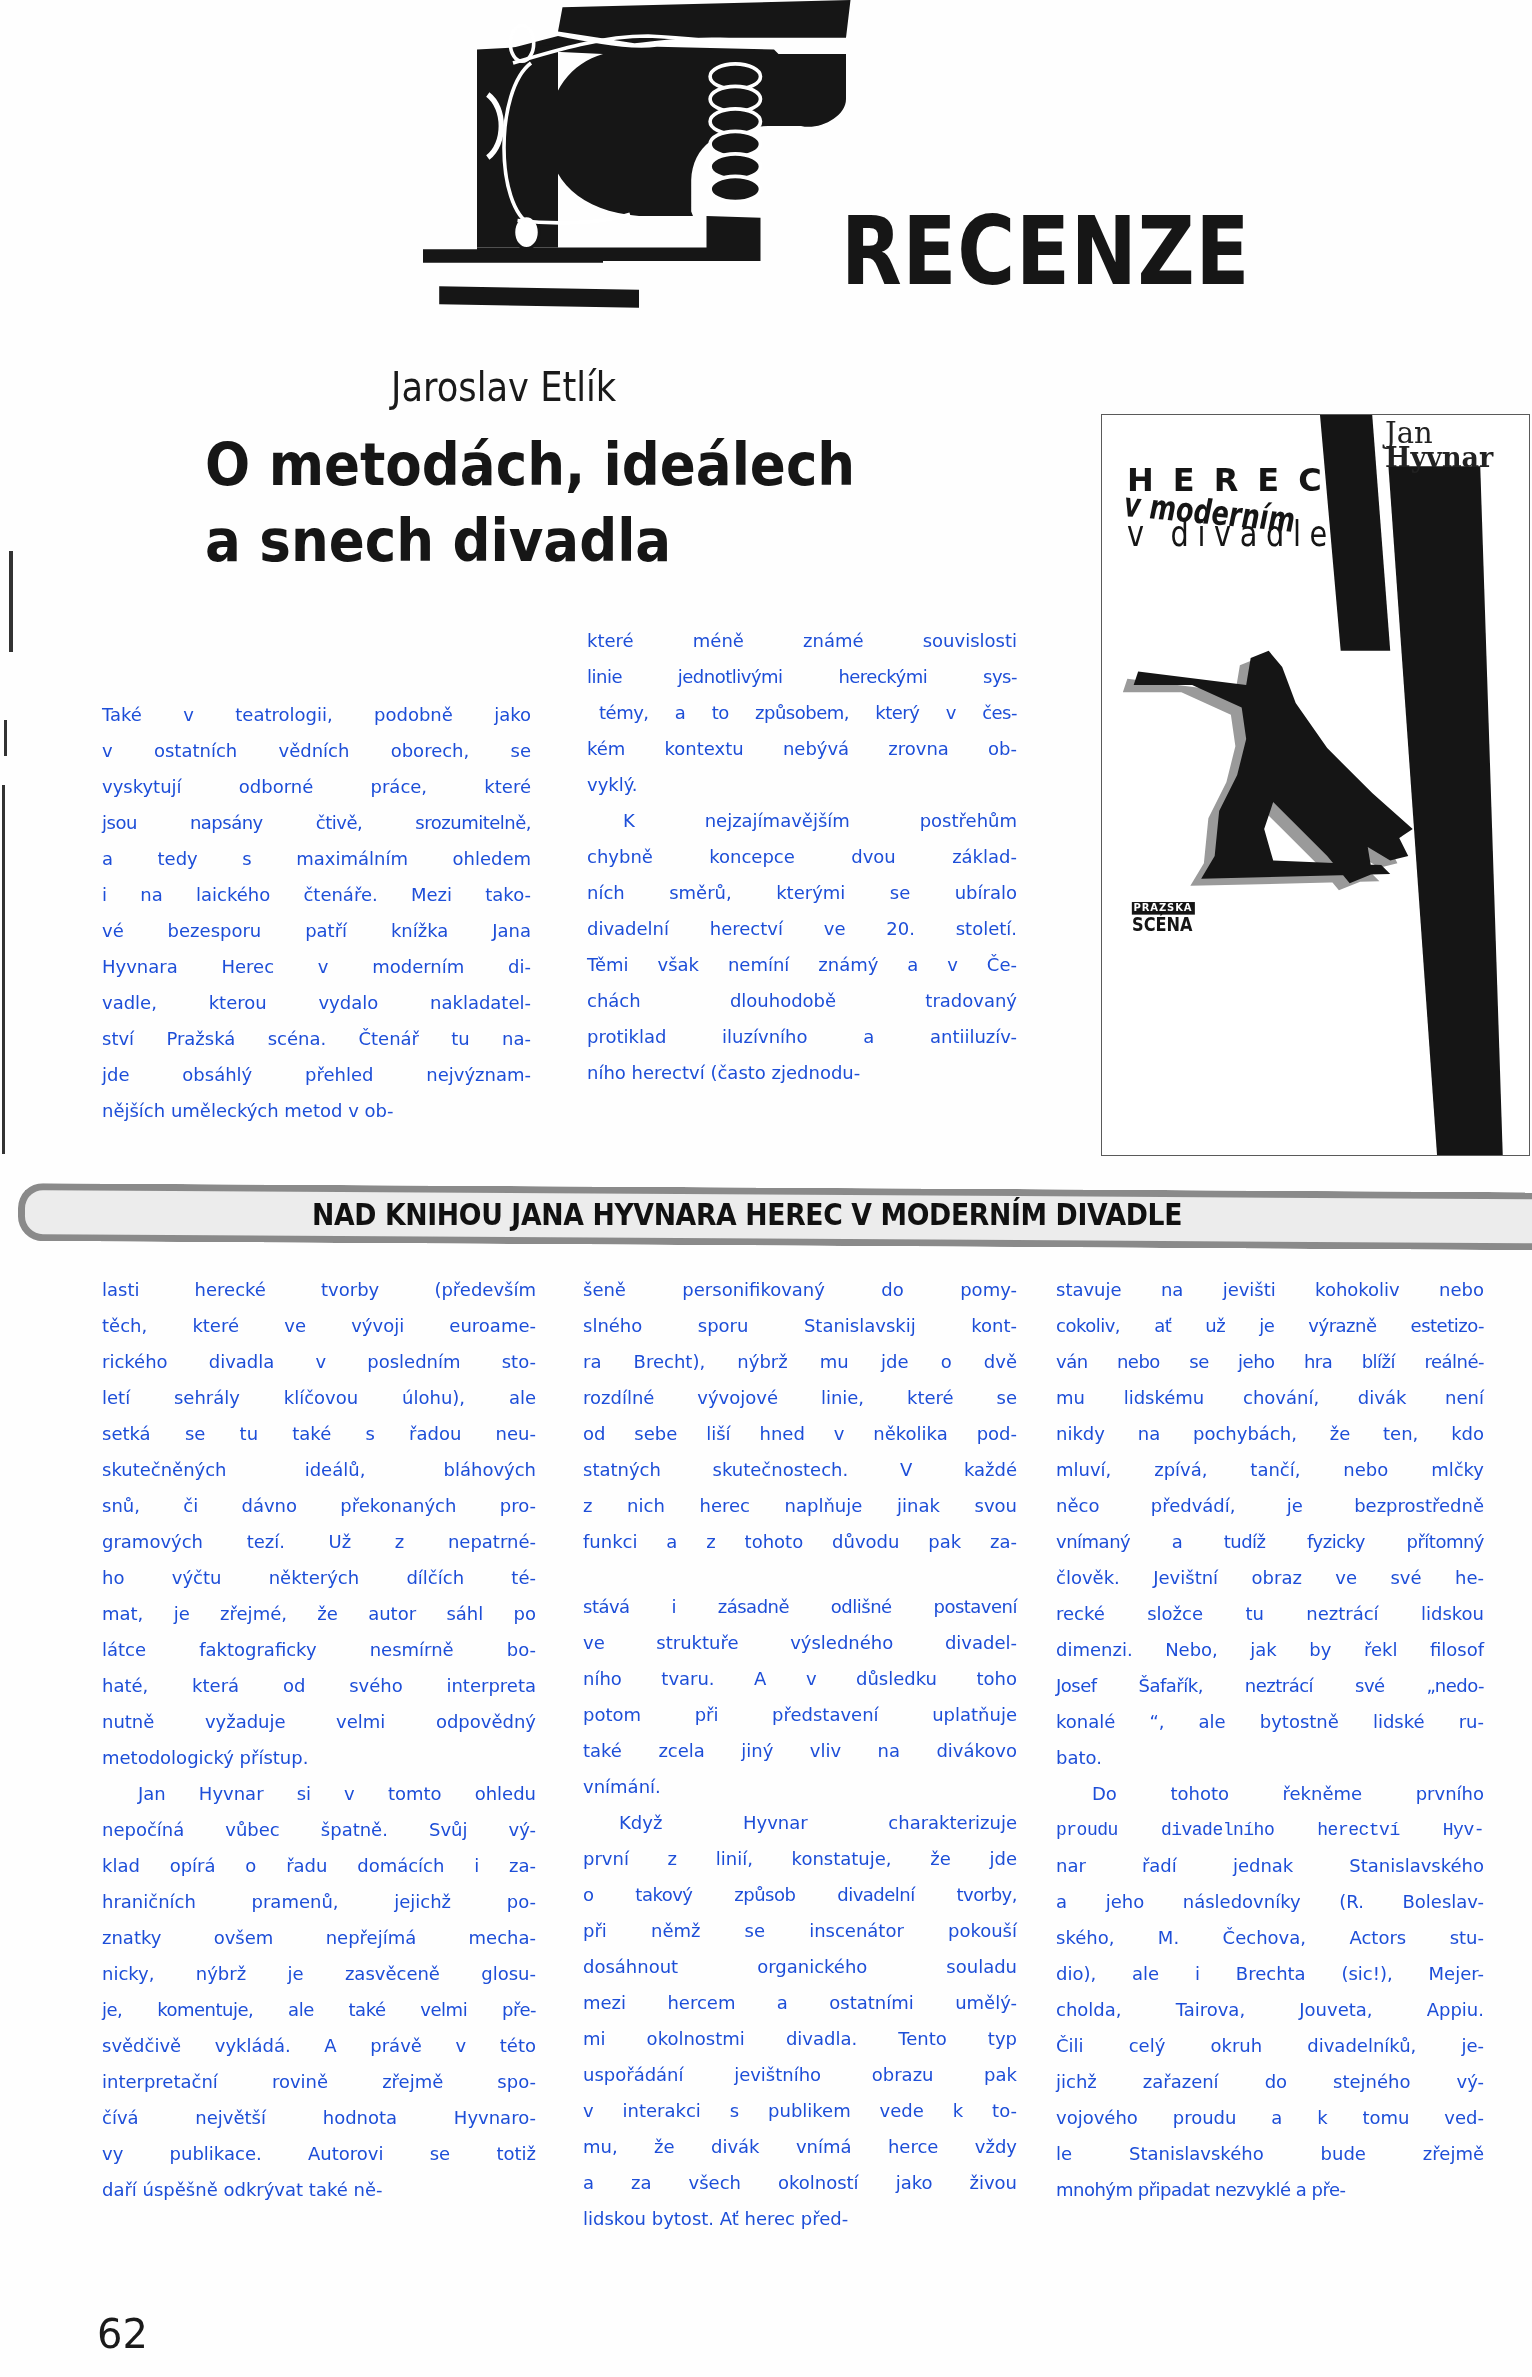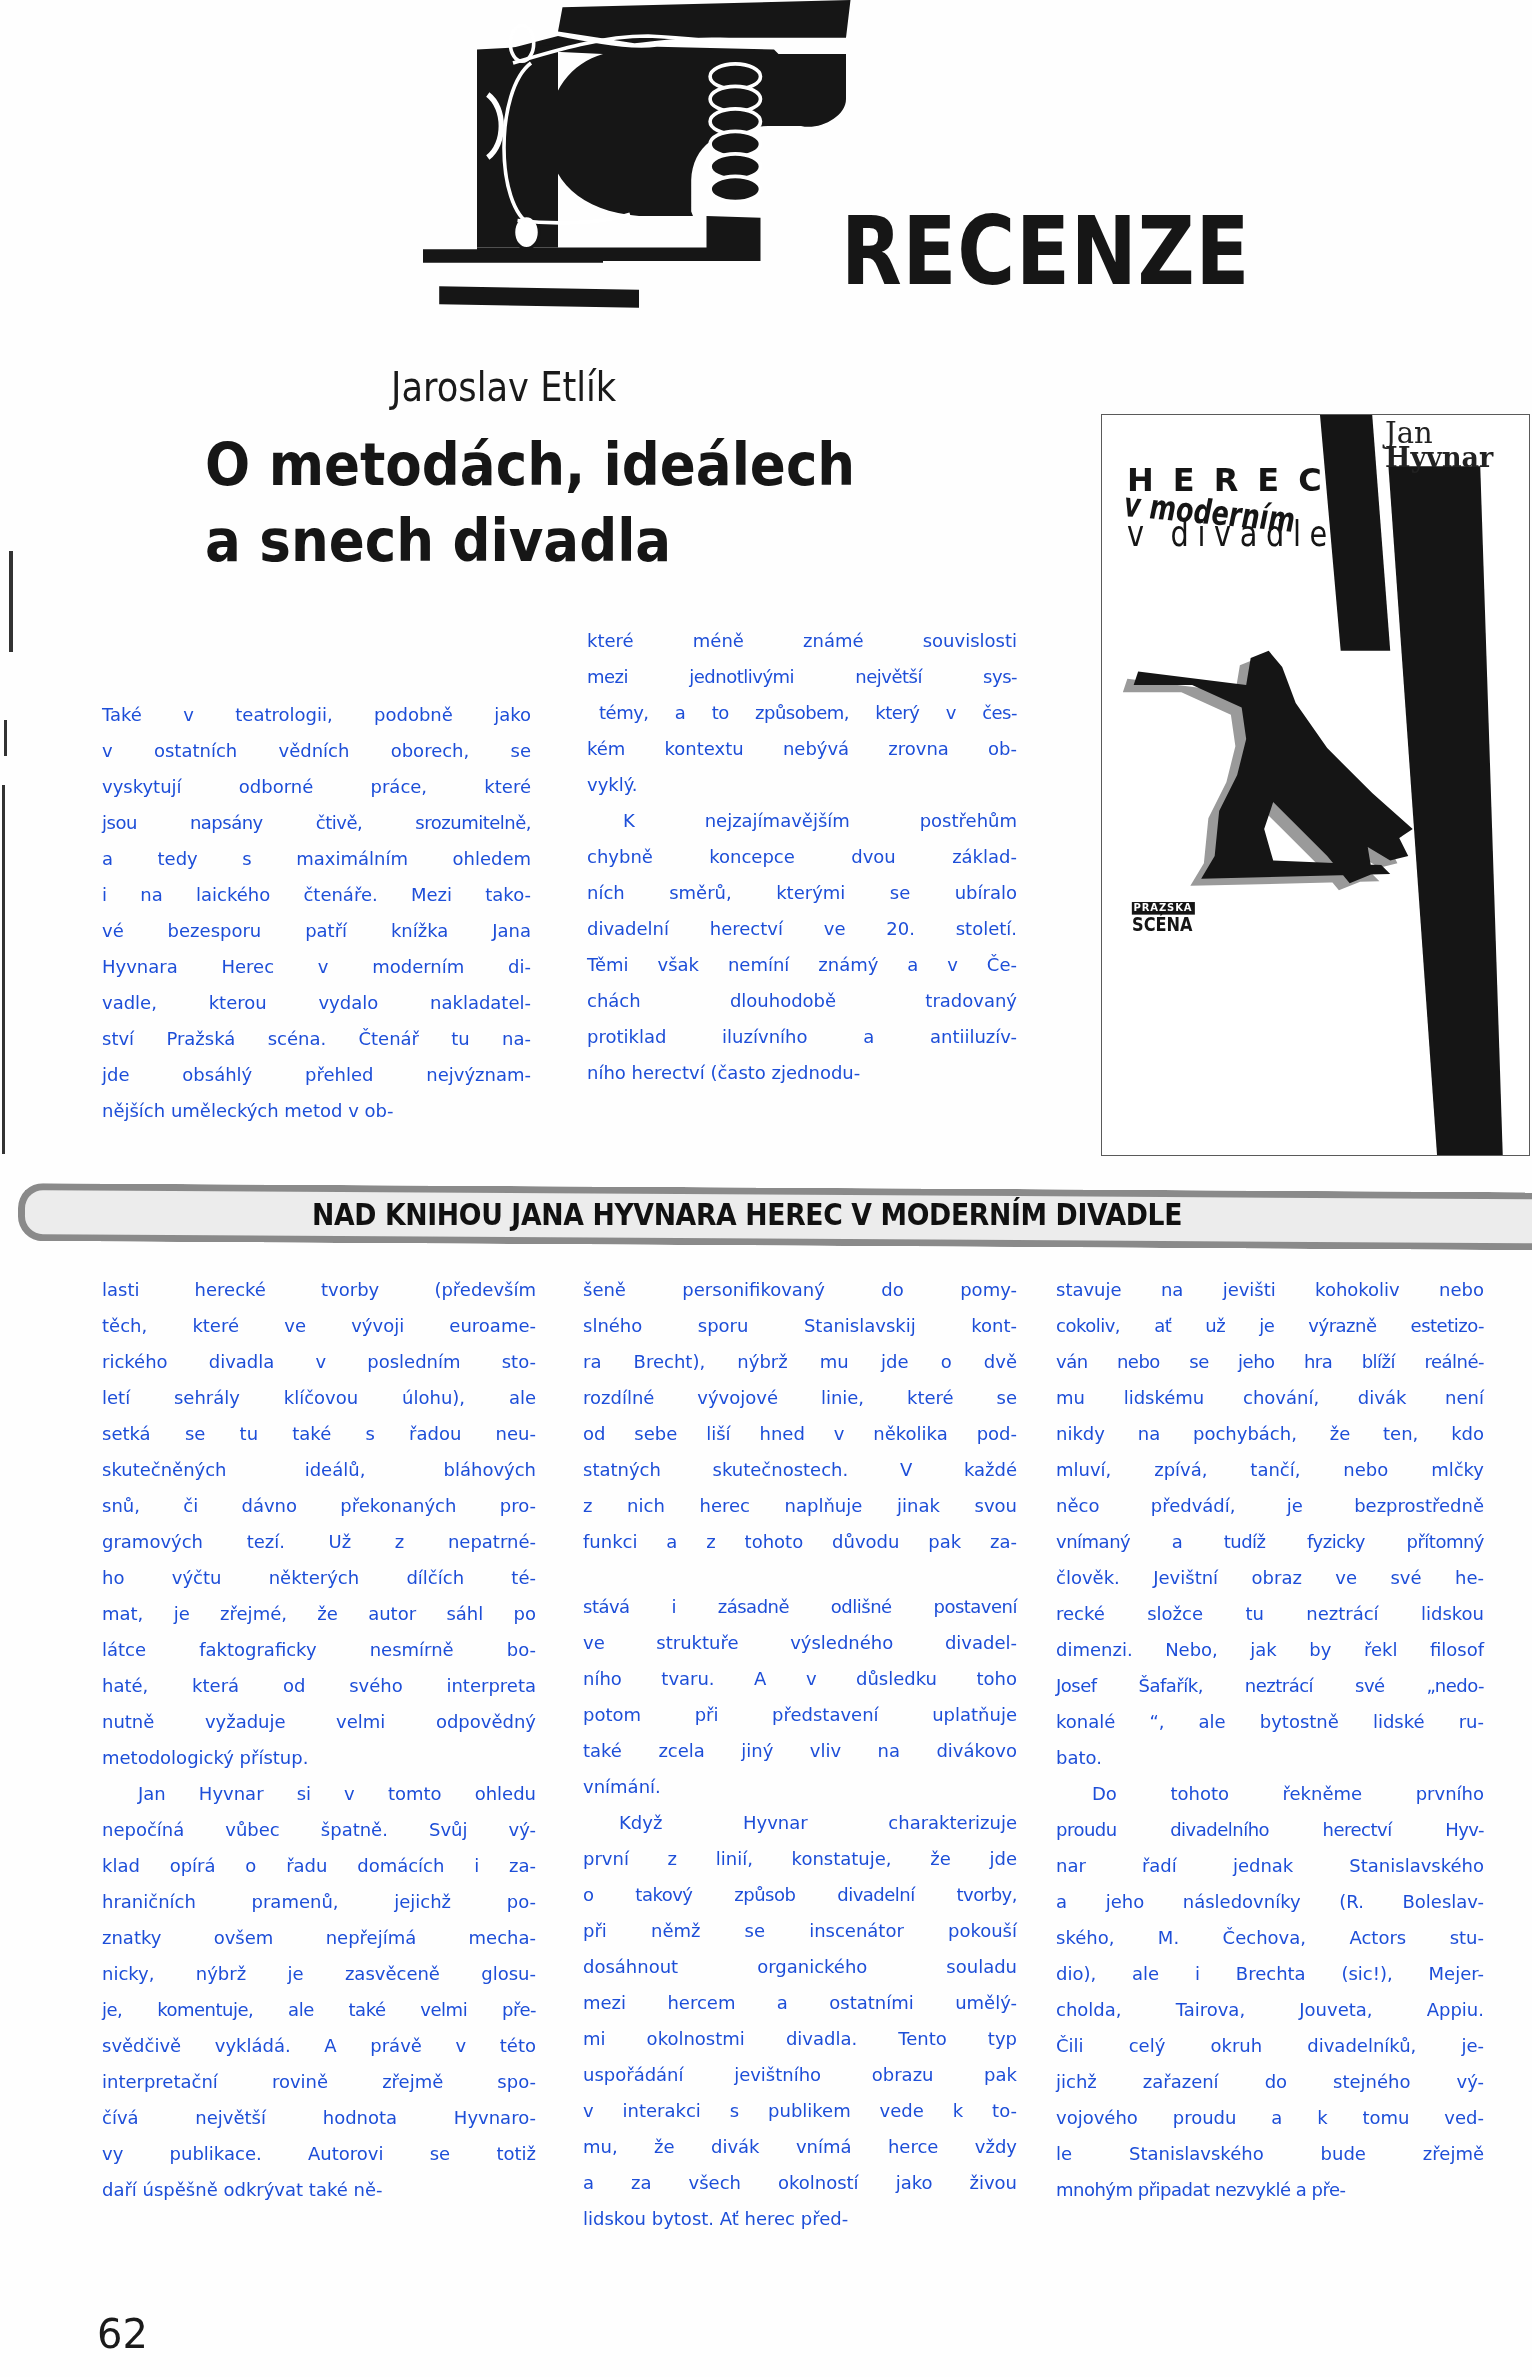--- a/index.html
+++ b/index.html
@@ -106,21 +106,21 @@
     <span class="line">i na laického čtenáře. Mezi tako-</span>
     <span class="line">vé bezesporu patří knížka Jana</span>
     <span class="line">Hyvnara Herec v moderním di-</span>
     <span class="line">vadle, kterou vydalo nakladatel-</span>
     <span class="line">ství Pražská scéna. Čtenář tu na-</span>
     <span class="line">jde obsáhlý přehled nejvýznam-</span>
     <span class="line last">nějších uměleckých metod v ob-</span>
   </div>
 <div id="col2-top" class="abs col">
     <span class="line">které méně známé souvislosti</span>
-    <span class="line" style="letter-spacing: -0.5px;">mezi jednotlivými největší sys-</span>
+    <span class="line" style="letter-spacing: -0.5px;">linie jednotlivými hereckými sys-</span>
     <span class="line" style="letter-spacing: -0.5px; margin-left: 12px;">témy, a to způsobem, který v čes-</span>
     <span class="line">kém kontextu nebývá zrovna ob-</span>
     <span class="line last">vyklý.</span>
     <span class="line indent">K nejzajímavějším postřehům</span>
     <span class="line">chybně koncepce dvou základ-</span>
     <span class="line">ních směrů, kterými se ubíralo</span>
     <span class="line">divadelní herectví ve 20. století.</span>
     <span class="line">Těmi však nemíní známý a v Če-</span>
     <span class="line">chách dlouhodobě tradovaný</span>
     <span class="line">protiklad iluzívního a antiiluzív-</span>
@@ -217,21 +217,21 @@
     <span class="line">mluví, zpívá, tančí, nebo mlčky</span>
     <span class="line">něco předvádí, je bezprostředně</span>
     <span class="line" style="letter-spacing: -0.5px;">vnímaný a tudíž fyzicky přítomný</span>
     <span class="line">člověk. Jevištní obraz ve své he-</span>
     <span class="line">recké složce tu neztrácí lidskou</span>
     <span class="line">dimenzi. Nebo, jak by řekl filosof</span>
     <span class="line" style="letter-spacing: -0.5px;">Josef Šafařík, neztrácí své „nedo-</span>
     <span class="line">konalé “, ale bytostně lidské ru-</span>
     <span class="line last">bato.</span>
     <span class="line indent">Do tohoto řekněme prvního</span>
-    <span class="line" style="letter-spacing: -0.5px;">proudu divadelního herectví Hyv-</span>
+    <span class="line" style="letter-spacing: -0.5px; font-family: Liberation Mono, monospace;">proudu divadelního herectví Hyv-</span>
     <span class="line">nar řadí jednak Stanislavského</span>
     <span class="line">a jeho následovníky (R. Boleslav-</span>
     <span class="line">ského, M. Čechova, Actors stu-</span>
     <span class="line">dio), ale i Brechta (sic!), Mejer-</span>
     <span class="line">cholda, Tairova, Jouveta, Appiu.</span>
     <span class="line">Čili celý okruh divadelníků, je-</span>
     <span class="line">jichž zařazení do stejného vý-</span>
     <span class="line">vojového proudu a k tomu ved-</span>
     <span class="line">le Stanislavského bude zřejmě</span>
     <span class="line last" style="letter-spacing: -0.5px;">mnohým připadat nezvyklé a pře-</span>

